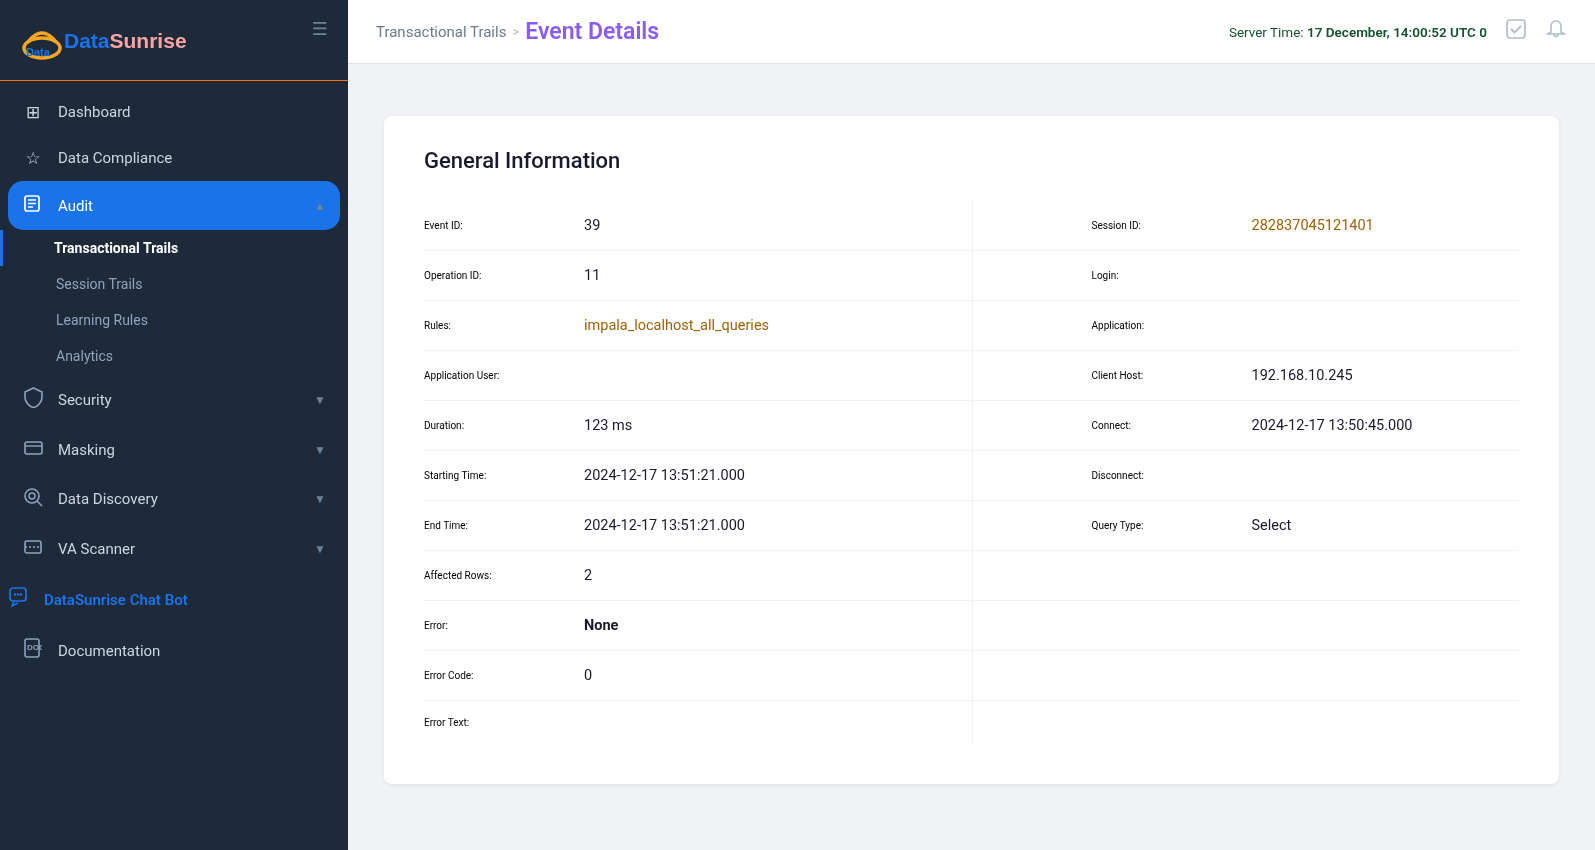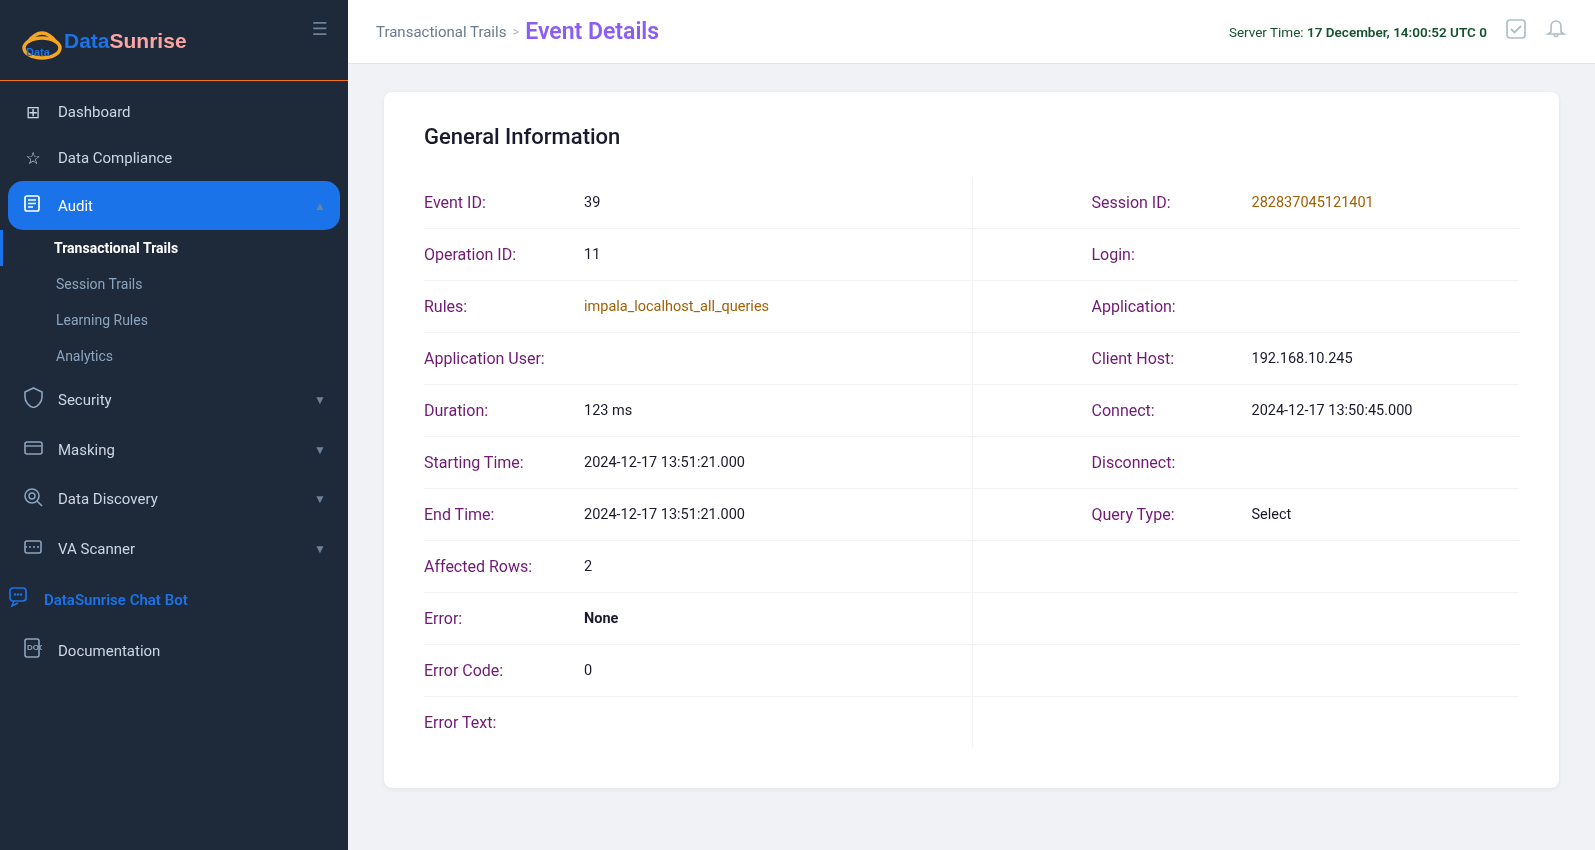--- a/index.html
+++ b/index.html
@@ -96,36 +96,37 @@
     .server-time { font-size: 13.5px; color: #14532d; }
     .server-time strong { font-weight: 600; }
     .header-icon { color: #adb5bd; font-size: 20px; cursor: pointer; }
 
     
     .content {
       flex: 1;
       overflow-y: auto;
       padding: 28px 36px;
       background: #f0f2f5;
+      margin-top: 24px;
     }
     .card {
       background: #fff;
       border-radius: 8px;
       padding: 32px 40px 40px;
       box-shadow: 0 1px 4px rgba(0,0,0,0.07);
     }
     .card-title {
       font-size: 22px;
       font-weight: 500;
       color: #1a1a2e;
       margin-bottom: 28px;
     }
     .info-label {
-      color: #701a75;
-      font-size: 16px;
+      color: #000000;
+      font-size: 10px;
       min-width: 160px;
       flex-shrink: 0;
     }
     .info-value {
       color: #1a1a2e;
       font-size: 14.5px;
       font-weight: 400;
     }
     .info-value.link { color: #a16207; cursor: pointer; }
     .grid-row {

